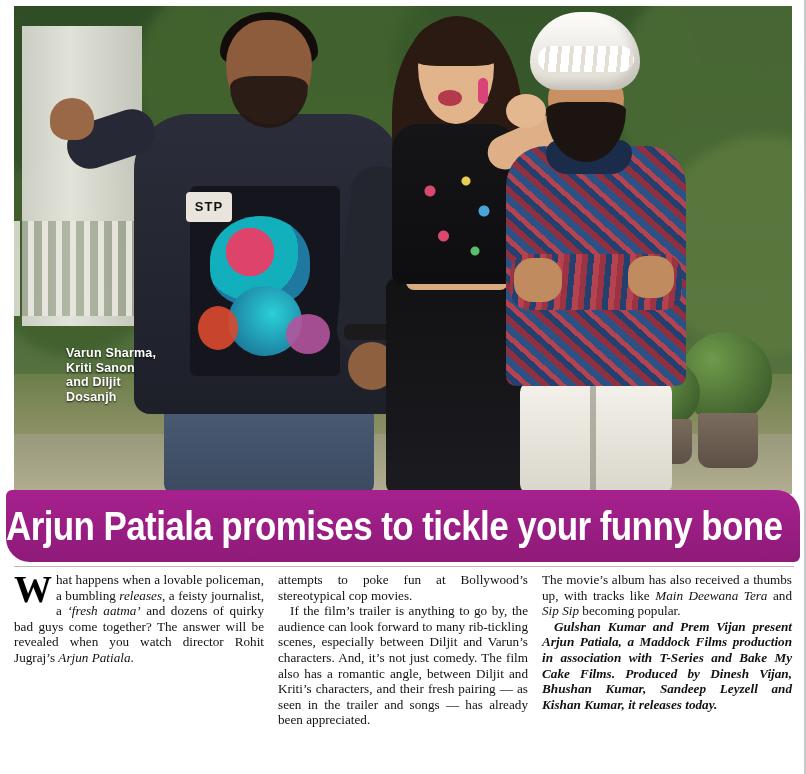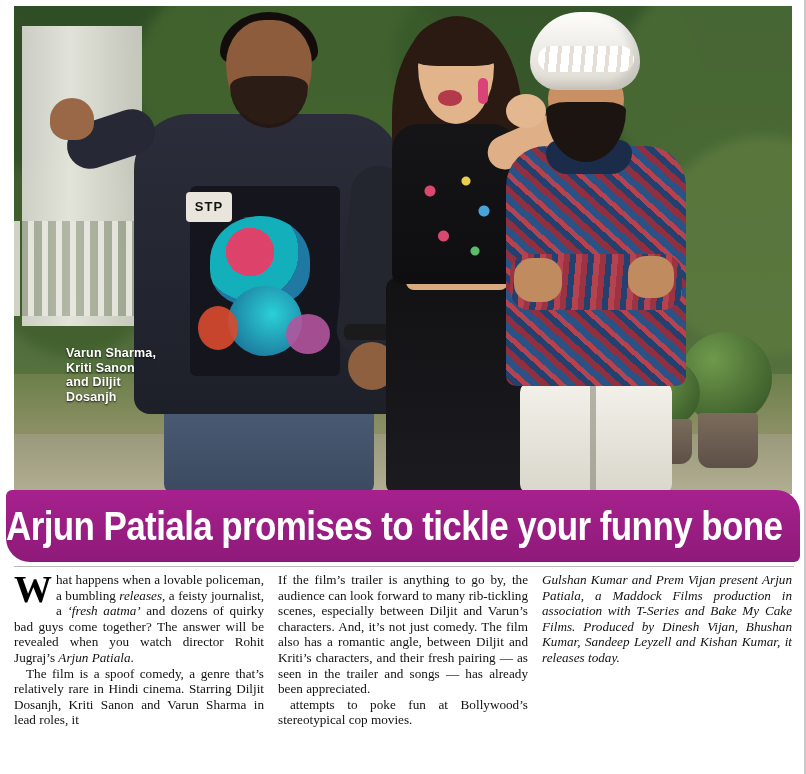--- a/index.html
+++ b/index.html
@@ -333,21 +333,21 @@
   .dropcap {
     float: left;
     font-family:"Liberation Serif", serif;
     font-weight: bold;
     font-size: 38px;
     line-height: 30px;
     padding: 2px 4px 0 0;
     color:#000;
   }
   em { font-style: italic; }
-  .italic-para { font-style: italic; }
+  .italic-para { font-style: italic; font-weight: bold; }
   .divider-top {
     position:absolute; left:14px; top:566px; width:780px; height:1px; background:#b9b9b9;
   }
   .page-border-r {
     position:absolute; right:0; top:0; width:2px; height:774px; background:#c9c9c9;
   }
 </style>
 </head>
 <body>
 
@@ -421,25 +421,25 @@
 
   <div class="headline-bar">
     <div class="headline">Arjun Patiala promises to tickle your funny bone</div>
   </div>
 
   <div class="divider-top"></div>
 
   <div class="article">
     <div class="col">
         <p><span class="dropcap">W</span>hat happens when a lovable policeman, a bumbling <em>releases</em>, a feisty journalist, a <em>‘fresh aatma’</em> and dozens of quirky bad guys come together? The answer will be revealed when you watch director Rohit Jugraj’s <em>Arjun Patiala</em>.</p>
-        <p>The film is a spoof comedy, a genre that’s relatively rare in Hindi cinema. Starring Diljit Dosanjh, Kriti Sanon and Varun Sharma in lead roles, it</p>
       </div>
     <div class="col">
+        <p>attempts to poke fun at Bollywood’s stereotypical cop movies.</p>
         <p>If the film’s trailer is anything to go by, the audience can look forward to many rib-tickling scenes, especially between Diljit and Varun’s characters. And, it’s not just comedy. The film also has a romantic angle, between Diljit and Kriti’s characters, and their fresh pairing — as seen in the trailer and songs — has already been appreciated.</p>
-        <p>attempts to poke fun at Bollywood’s stereotypical cop movies.</p>
       </div>
     <div class="col">
+        <p>The movie’s album has also received a thumbs up, with tracks like <em>Main Deewana Tera</em> and <em>Sip Sip</em> becoming popular.</p>
         <p class="italic-para">Gulshan Kumar and Prem Vijan present Arjun Patiala, a Maddock Films production in association with T-Series and Bake My Cake Films. Produced by Dinesh Vijan, Bhushan Kumar, Sandeep Leyzell and Kishan Kumar, it releases today.</p>
       </div>
   </div>
 
   <div class="page-border-r"></div>
 </div>
 
 </body></html>

